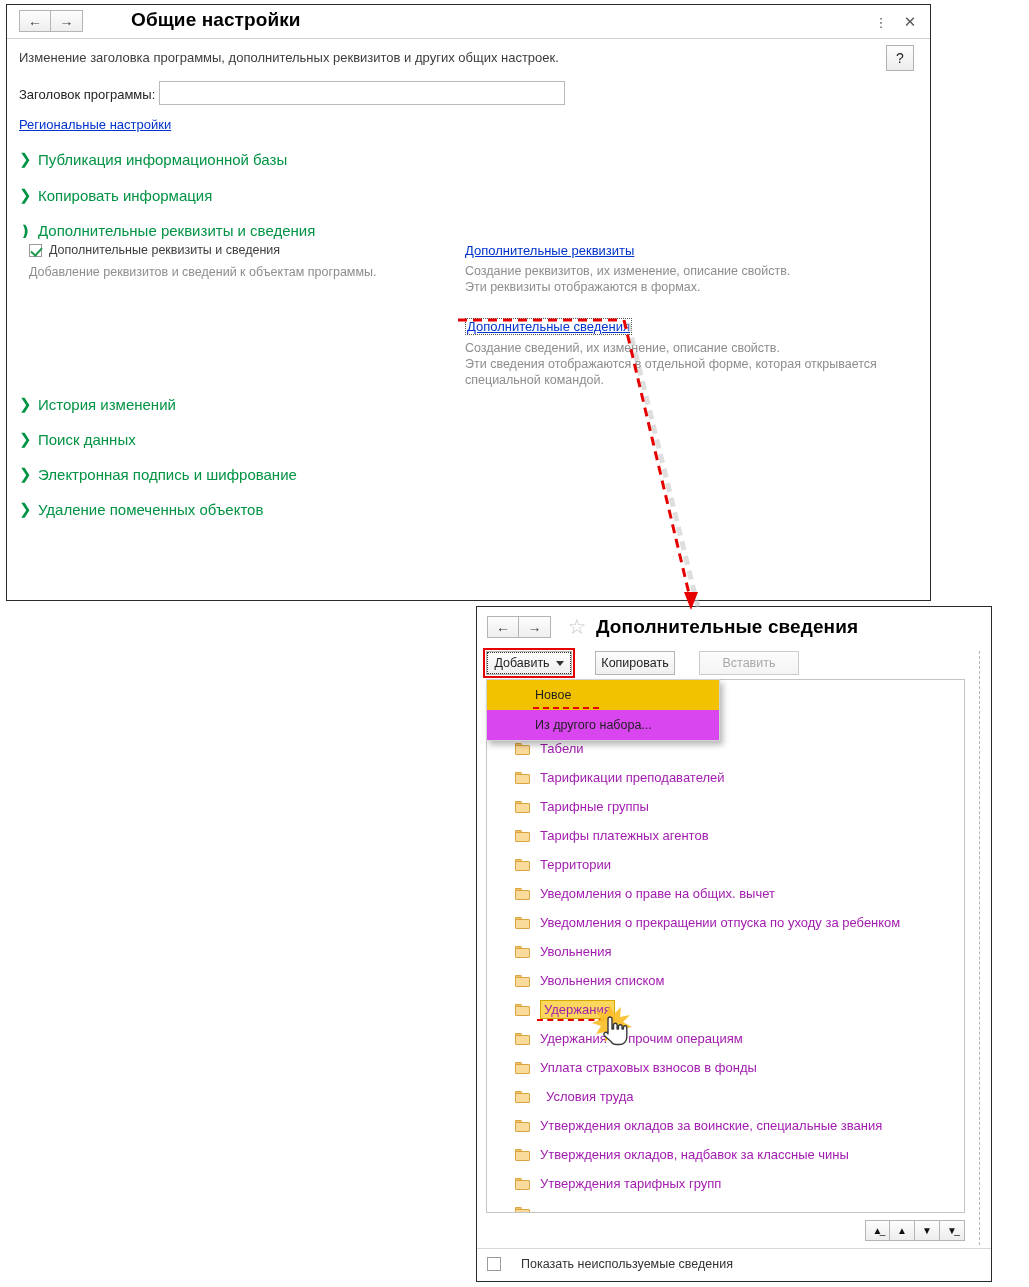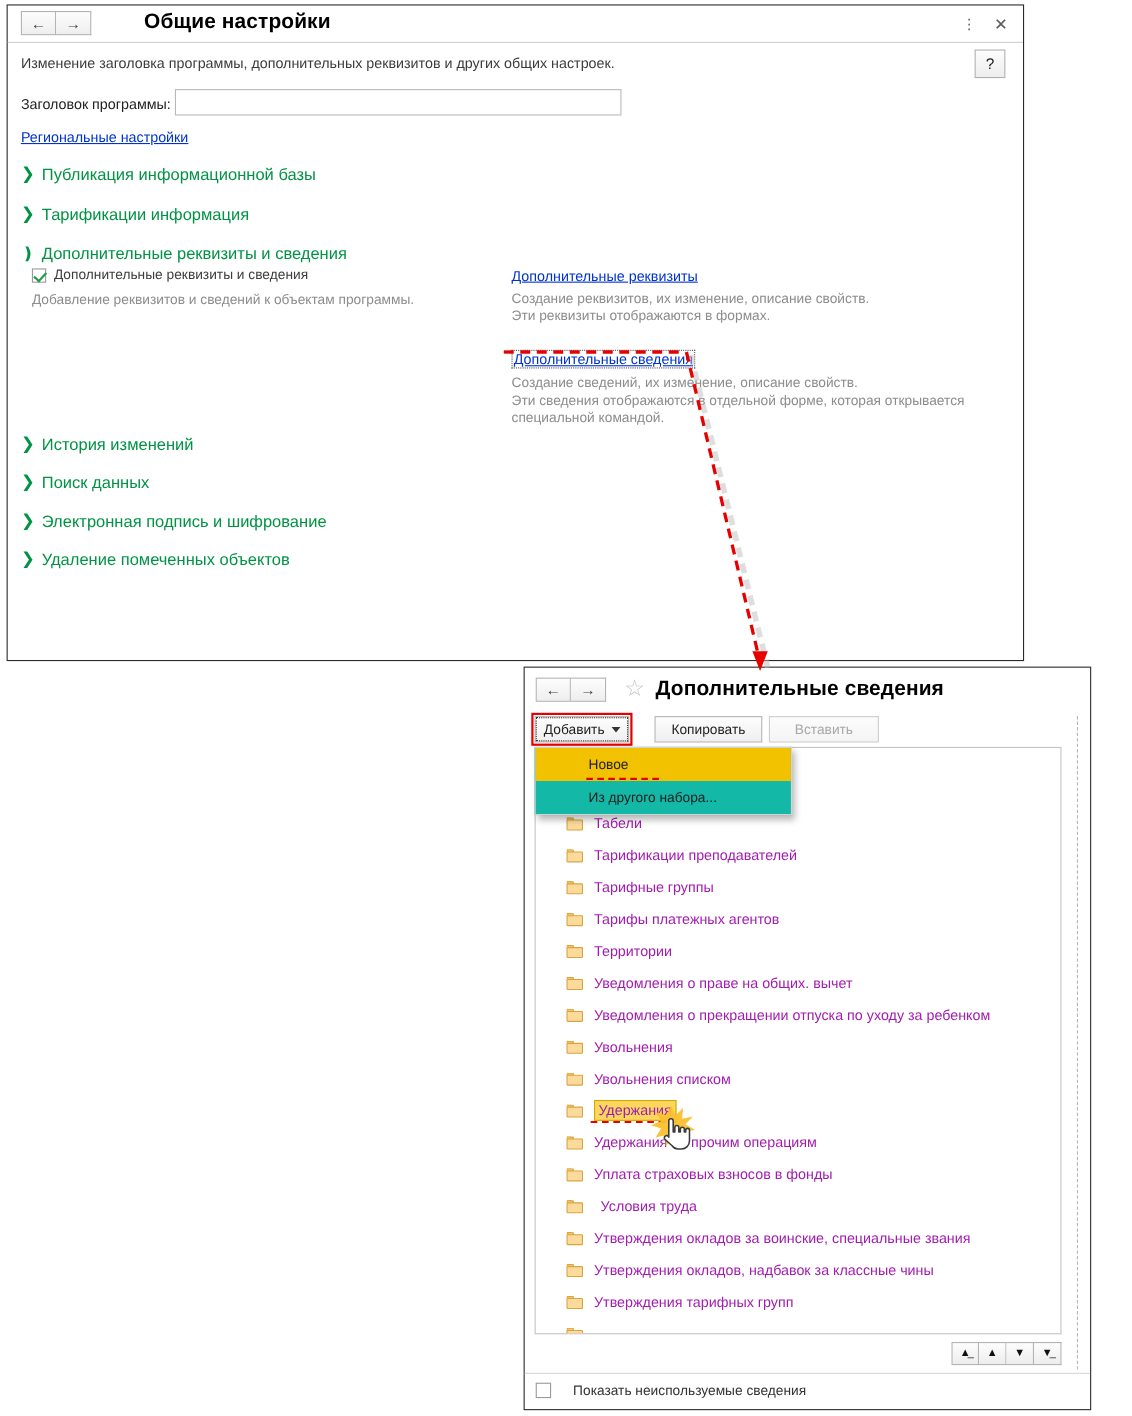--- a/index.html
+++ b/index.html
@@ -98,26 +98,26 @@
     font-size:12.5px;color:#1f1f1f;padding:0 10px;
   }
   .tbtn.disabled{color:#a8a8a8;background:linear-gradient(#fcfcfc,#f4f4f4);border-color:#cccccc;}
   #btn-add{left:9px;top:2px;width:86px;}
   #btn-add-focus{
     position:absolute;left:6px;top:-1px;width:92px;height:30px;
     border:2px solid #e60000;box-sizing:border-box;
   }
   #btn-add-inner{position:absolute;left:2px;top:2px;right:2px;bottom:2px;border:1px dotted #333;box-sizing:border-box;}
   .caret{width:0;height:0;border-left:4px solid transparent;border-right:4px solid transparent;border-top:5px solid #333;}
-  #btn-copy{left:118px;top:2px;width:98px;}
+  #btn-copy{left:118px;top:2px;width:80px;}
   #btn-paste{left:222px;top:2px;width:100px;}
 
   
   #dropdown{
-    position:absolute;left:9px;top:72px;width:232px;background:#14b8a6;
+    position:absolute;left:9px;top:72px;width:232px;background:#d946ef;
     border:1px solid #d2d2d2;box-shadow:3px 4px 6px rgba(0,0,0,.28);z-index:30;
   }
   .menu-item{height:30px;display:flex;align-items:center;padding-left:48px;font-size:12.5px;color:#1f1f1f;box-sizing:border-box;position:relative;}
   .menu-item.sel{background:#f2c200;}
   #menu-underline{
     position:absolute;left:46px;top:27px;width:66px;height:0;
     border-top:2px dashed #e60000;
   }
 
   
@@ -187,21 +187,21 @@
 
   <a id="w1-regional" class="link">Региональные настройки</a>
 
   <div class="section" id="sec-pub">
     <span class="chev">❯</span>
     <span class="section-label">Публикация информационной базы</span>
   </div>
 
   <div class="section" id="sec-contact">
     <span class="chev">❯</span>
-    <span class="section-label">Тарификации информация</span>
+    <span class="section-label">Копировать информация</span>
   </div>
 
   <div class="section" id="sec-extra">
     <span class="chev down">❫</span>
     <span class="section-label">Дополнительные реквизиты и сведения</span>
   </div>
 
   <div id="extra-left">
     <div class="cbrow">
       <span class="cbox checked"></span>

